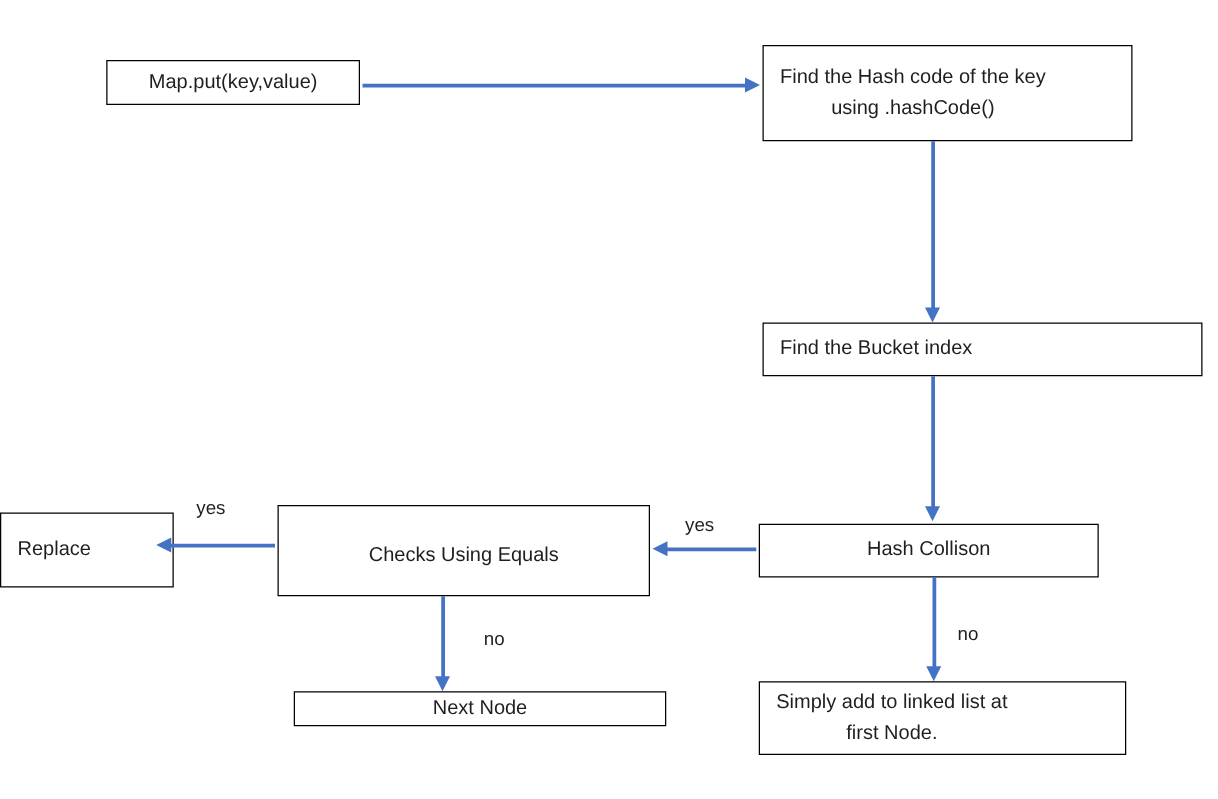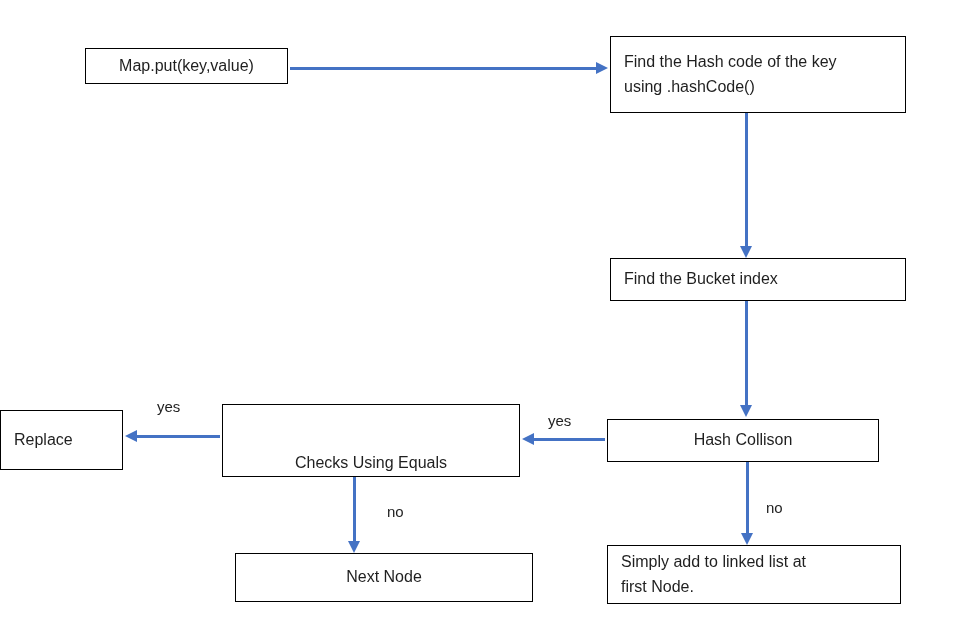--- a/index.html
+++ b/index.html
@@ -24,22 +24,22 @@
     border: 1px solid var(--box_border);
     background: var(--box_bg);
     color: var(--text);
     font-size: 16px;
     display: flex;
     align-items: center;
     line-height: 1.55;
   }
   .node.center { justify-content: center; text-align: center; }
   .node.leftpad { padding-left: 13px; padding-right: 8px; }
-  .node.topalign { align-items: flex-end; padding-top: 10px; justify-content: center; }
-  .pre { white-space: pre-line; }
+  .node.topalign { align-items: center; padding-top: 10px; justify-content: center; }
+  .pre { white-space: pre-line; text-align: center; }
   .line { position: absolute; background: var(--arrow); }
   .head { position: absolute; width: 0; height: 0; }
   .head.right {
     border-top: 6px solid transparent;
     border-bottom: 6px solid transparent;
     border-left: 12px solid var(--arrow);
   }
   .head.left {
     border-top: 6px solid transparent;
     border-bottom: 6px solid transparent;
@@ -63,37 +63,37 @@
 
   <div class="node center" style="left:85px; top:48px; width:203px; height:36px;">
     <span>Map.put(key,value)</span>
   </div>
 
   <div class="node leftpad" style="left:610px; top:36px; width:296px; height:77px;">
     <span class="pre">Find the Hash code of the key
 using .hashCode()</span>
   </div>
 
-  <div class="node leftpad" style="left:610px; top:258px; width:296px; height:43px;">
+  <div class="node leftpad" style="left:610px; top:258px; width:352px; height:43px;">
     <span>Find the Bucket index</span>
   </div>
 
   <div class="node center" style="left:607px; top:419px; width:272px; height:43px;">
     <span>Hash Collison</span>
   </div>
 
   <div class="node topalign" style="left:222px; top:404px; width:298px; height:73px;">
     <span>Checks Using Equals</span>
   </div>
 
-  <div class="node leftpad" style="left:0px; top:410px; width:123px; height:60px;">
+  <div class="node leftpad" style="left:0px; top:410px; width:139px; height:60px;">
     <span>Replace</span>
   </div>
 
-  <div class="node center" style="left:235px; top:553px; width:298px; height:49px;">
+  <div class="node center" style="left:235px; top:553px; width:298px; height:28px;">
     <span>Next Node</span>
   </div>
 
   <div class="node leftpad" style="left:607px; top:545px; width:294px; height:59px;">
     <span class="pre">Simply add to linked list at
 first Node.</span>
   </div>
 
   <div class="line" style="left:290px; top:67px; width:308px; height:3px;"></div>
   <div class="head right" style="left:596px; top:62px;"></div>

